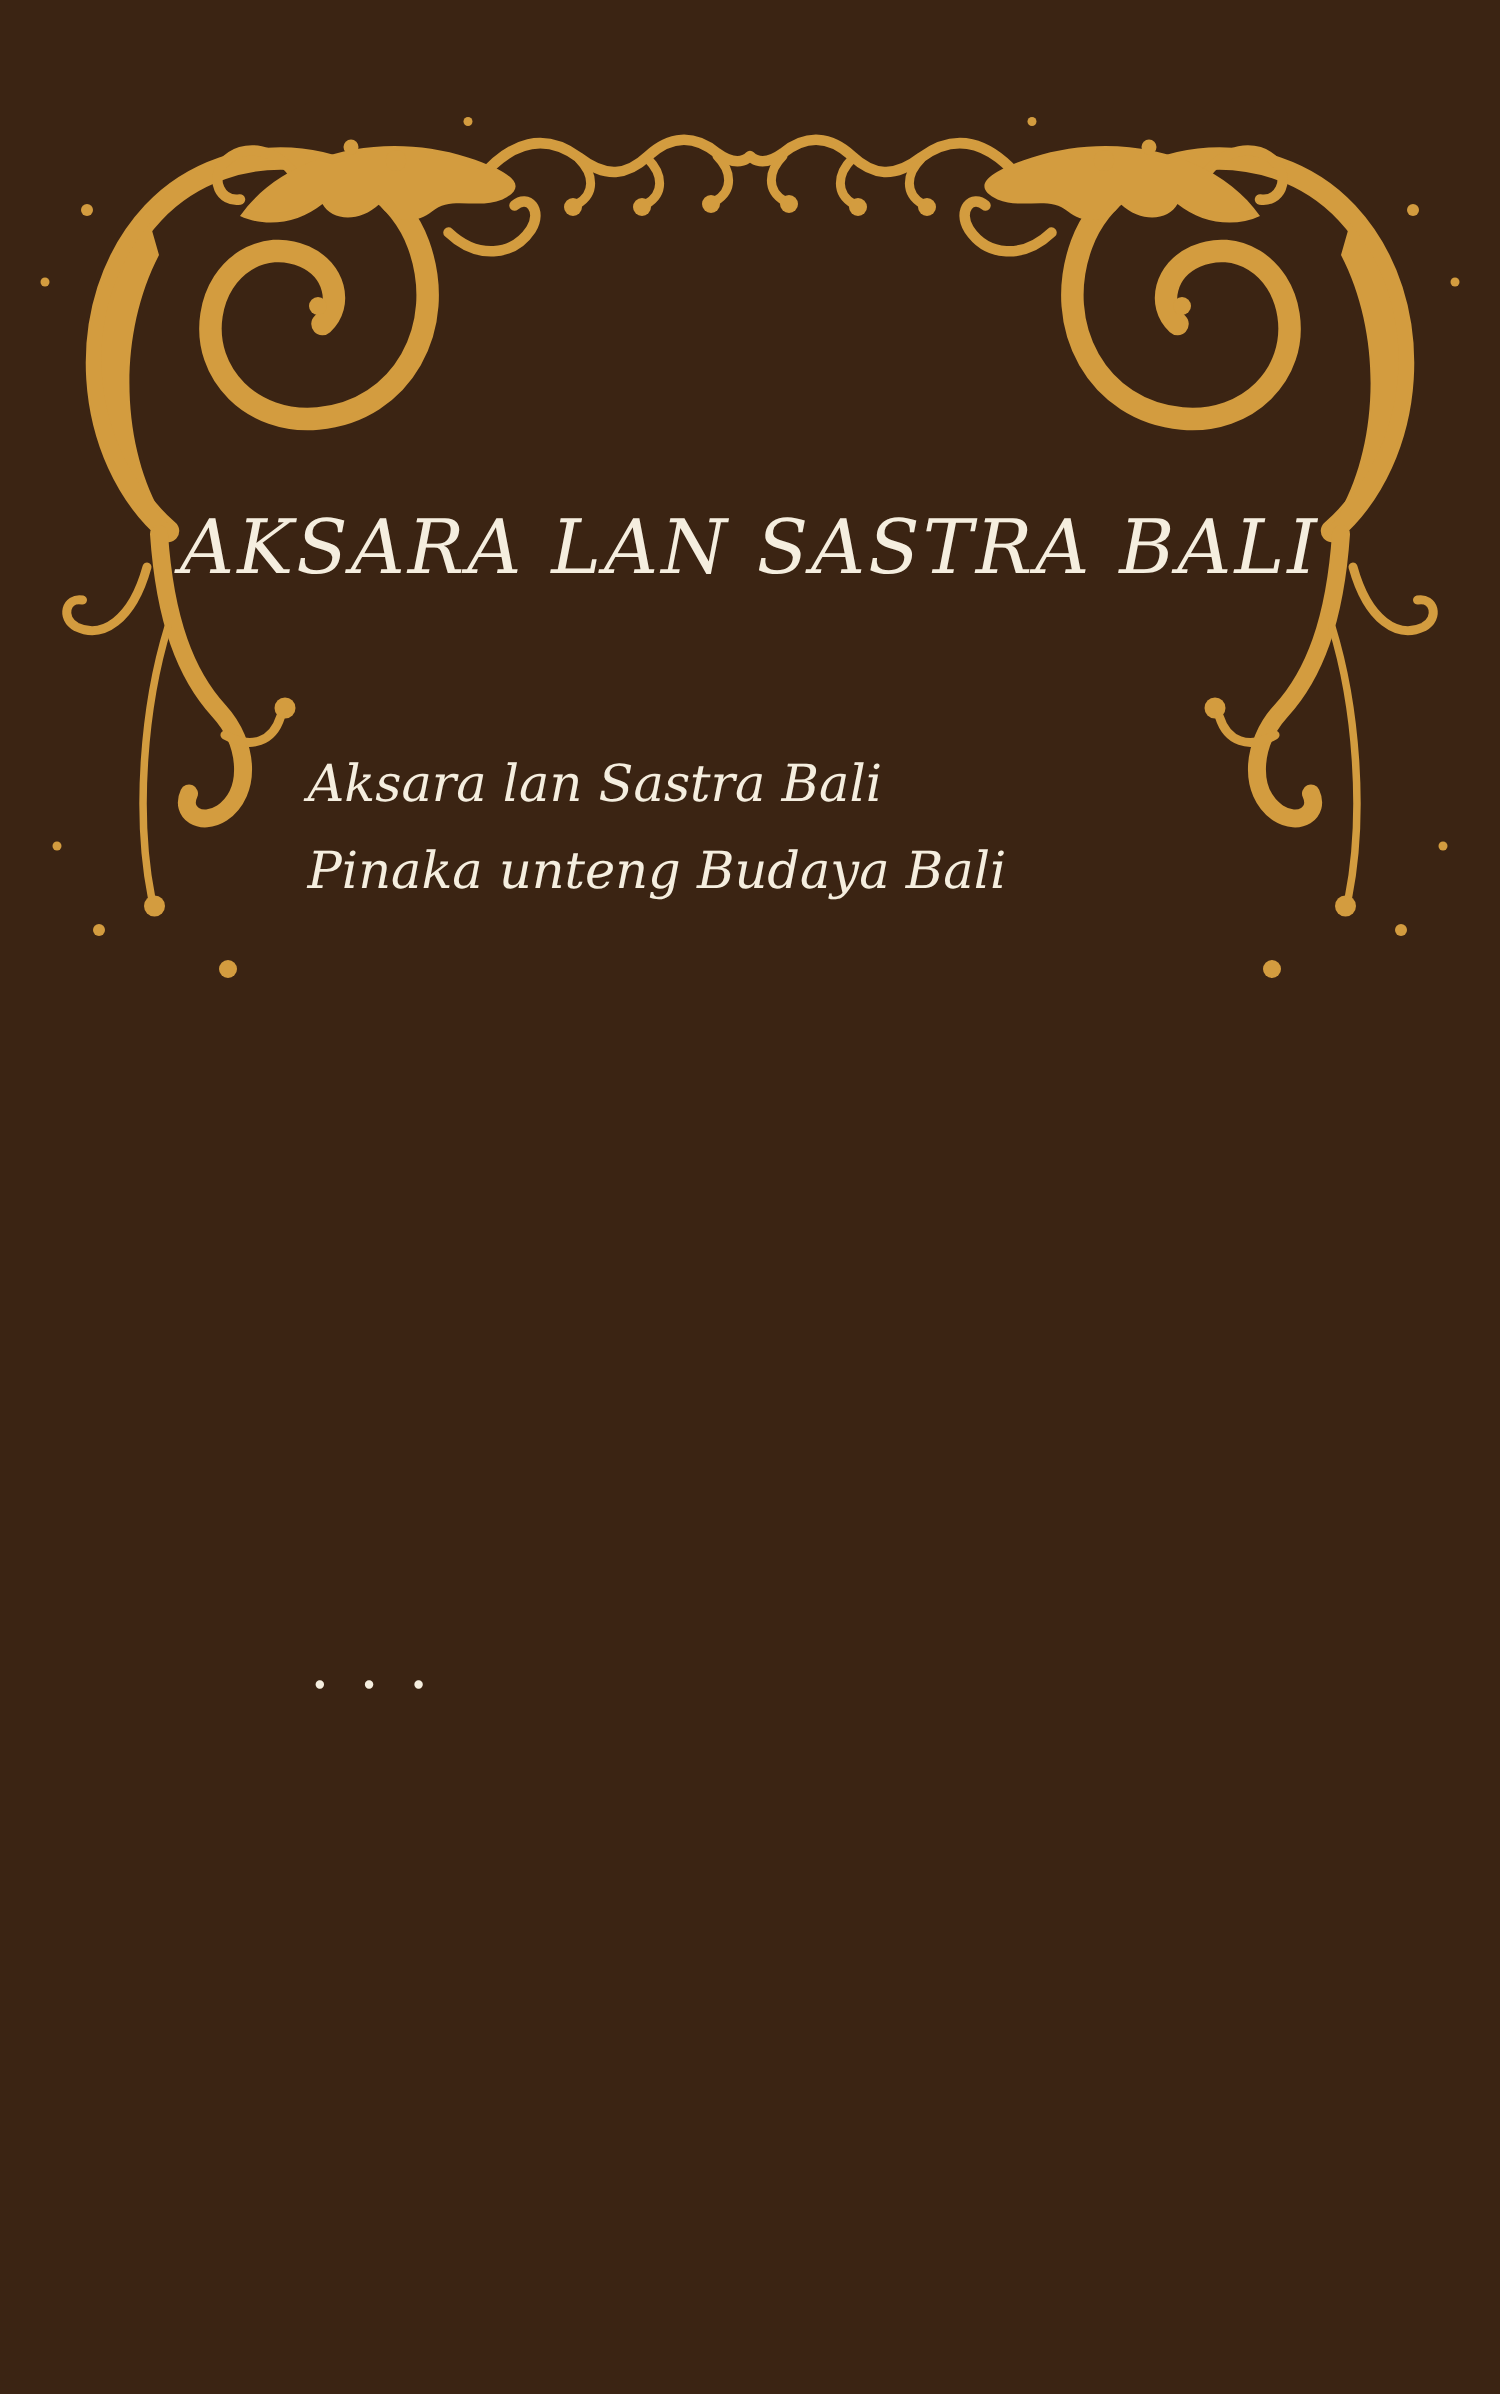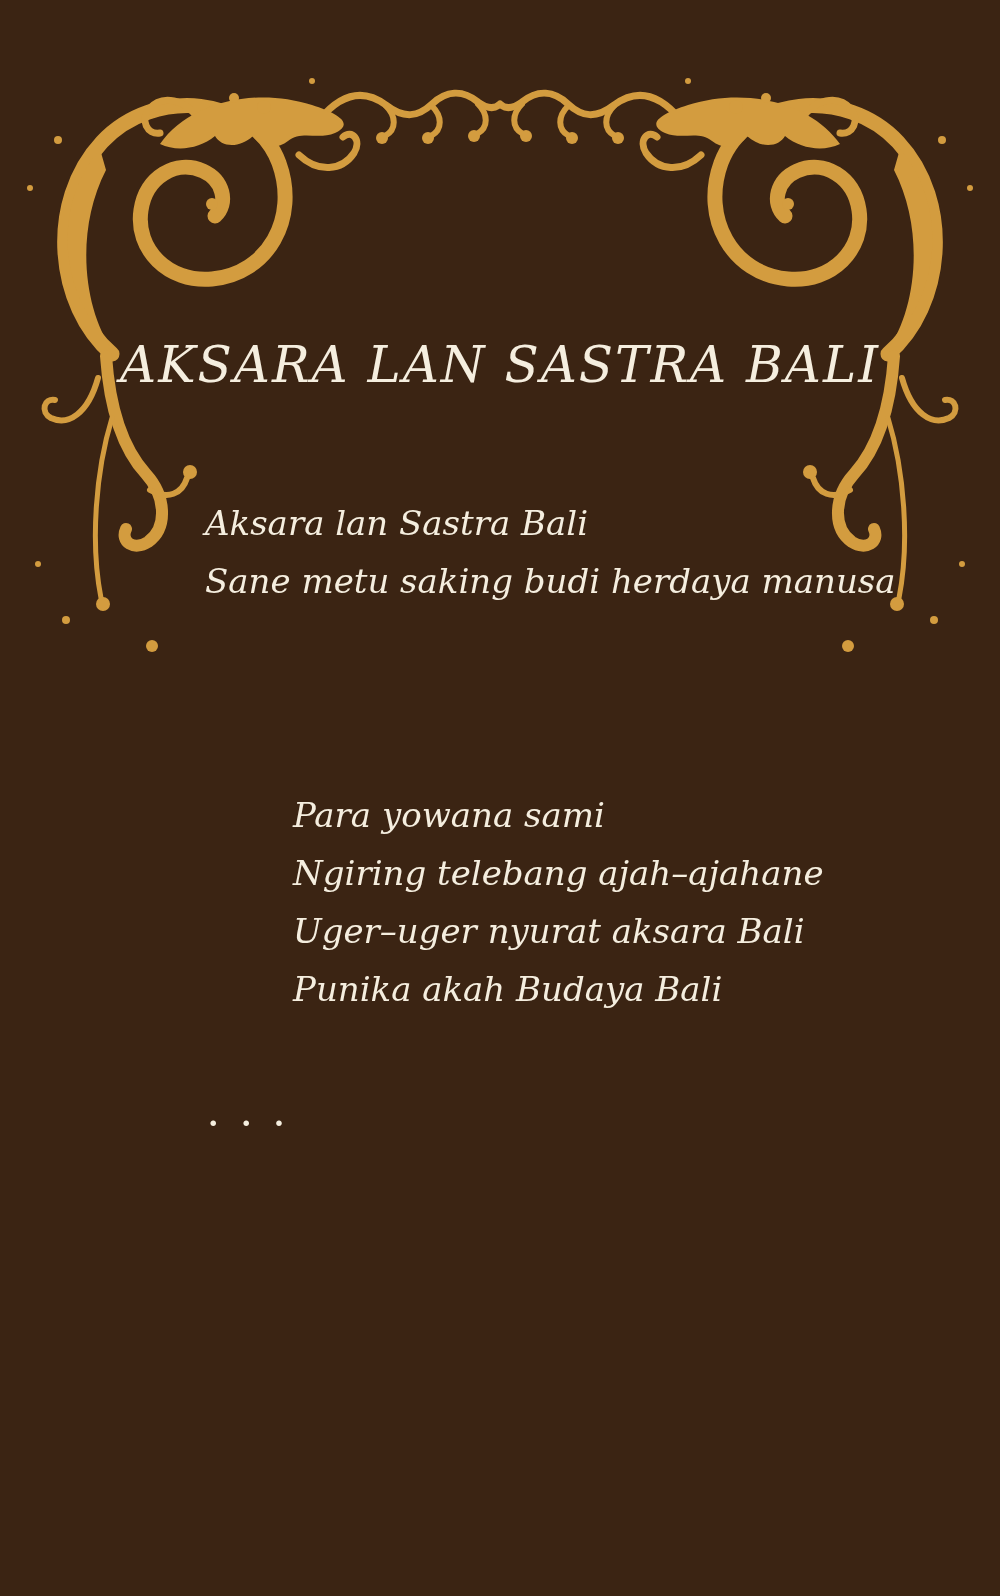--- a/index.html
+++ b/index.html
@@ -118,25 +118,19 @@
   </svg>
 
   <svg class="flourish right" viewBox="0 0 500 660">
     <use href="#corner-flourish"></use>
   </svg>
 
   <h1 class="title">AKSARA LAN SASTRA BALI</h1>
 
   <div class="stanza stanza-1">
     <div class="line">Aksara lan Sastra Bali</div>
-    <div class="line">Sane metu saking budi herdaya manusa</div>
+    <div class="line">Pinaka unteng Budaya Bali</div>
   </div>
 
-  <div class="stanza stanza-2">
-    <div class="line">Para yowana sami</div>
-    <div class="line">Ngiring telebang ajah–ajahane</div>
-    <div class="line">Uger–uger nyurat aksara Bali</div>
-    <div class="line">Punika akah Budaya Bali</div>
-  </div>
 
   <div class="ellipsis">. . .</div>
 
 </div>
 
 </body></html>

